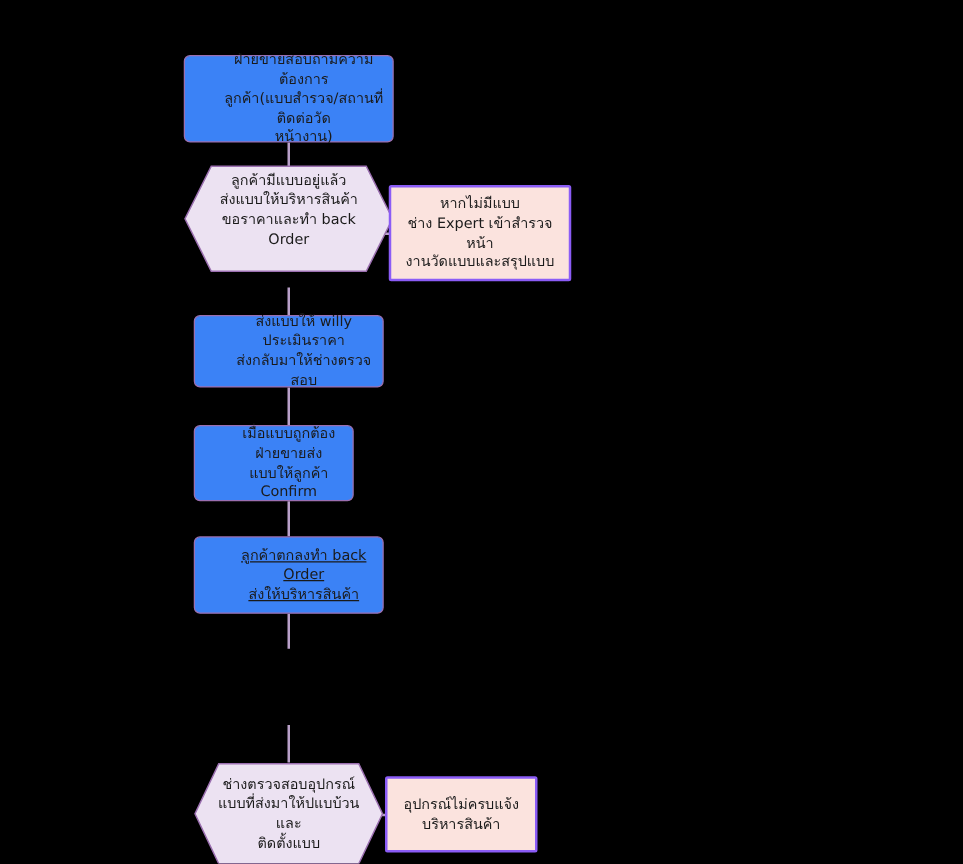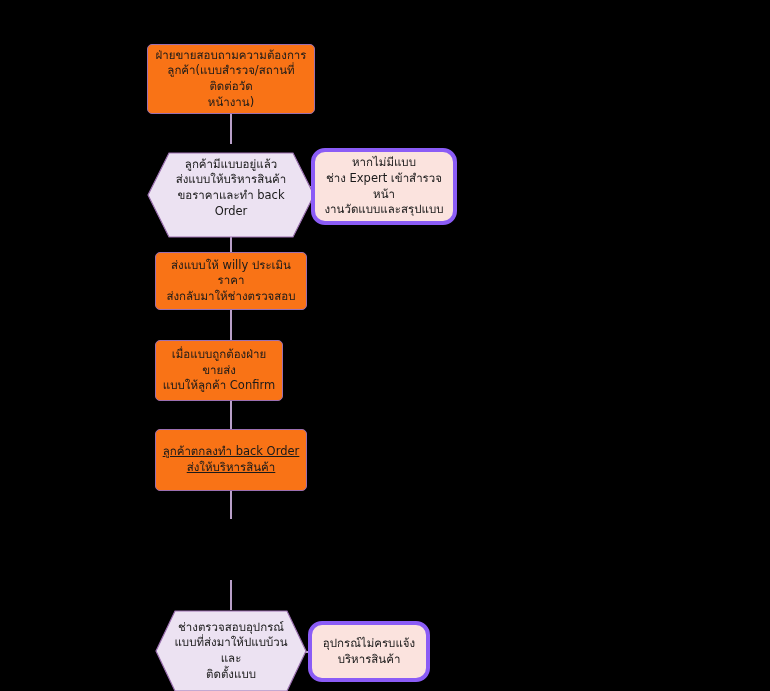--- a/index.html
+++ b/index.html
@@ -24,21 +24,22 @@
     text-align: center;
     color: #1a1a1a;
     font-size: 11.5px;
     line-height: 1.35;
     white-space: pre-line;
     padding: 4px 6px;
   }
   .rect {
     border: 1px solid #9b6fb0;
     border-radius: 5px;
-    background: #f97316;
+    background: #3b82f6;
+    padding-left: 30px;
   }
   .hexwrap {
     position: absolute;
     box-sizing: border-box;
   }
   .hexwrap svg {
     position: absolute;
     left: 0;
     top: 0;
     display: block;
@@ -54,22 +55,22 @@
     justify-content: center;
     text-align: center;
     color: #1a1a1a;
     font-size: 11.5px;
     line-height: 1.35;
     white-space: pre-line;
     padding: 0 16px;
     box-sizing: border-box;
   }
   .pinkbox {
-    border: 4px solid #8b5cf6;
-    border-radius: 14px;
+    border: 2px solid #8b5cf6;
+    border-radius: 2px;
     background: #fbe3de;
   }
   .connector {
     position: absolute;
     background: #b9a0c9;
   }
 </style>
 </head>
 <body>
 
@@ -81,21 +82,21 @@
   <div class="connector" style="left:230px; top:401px; width:2px; height:28px;"></div>
   <div class="connector" style="left:230px; top:491px; width:2px; height:28px;"></div>
   <div class="connector" style="left:230px; top:580px; width:2px; height:30px;"></div>
   <div class="connector" style="left:305px; top:186px; width:12px; height:2px;"></div>
   <div class="connector" style="left:300px; top:651px; width:12px; height:2px;"></div>
 
   <div class="node rect" style="left:147px; top:44px; width:168px; height:70px;">ฝ่ายขายสอบถามความต้องการ
 ลูกค้า(แบบสำรวจ/สถานที่ติดต่อวัด
 หน้างาน)</div>
 
-  <div class="hexwrap" style="left:147px; top:152px; width:168px; height:72px;">
+  <div class="hexwrap" style="left:147px; top:132px; width:168px; height:72px;">
     <svg width="168" height="86" viewBox="0 0 168 86">
       <polygon points="22,1 146,1 167,43 146,85 22,85 1,43" fill="#ece2f2" stroke="#9b6fb0" stroke-width="1.2"></polygon>
     </svg>
     <div class="hexlabel">ลูกค้ามีแบบอยู่แล้ว
 ส่งแบบให้บริหารสินค้า
 ขอราคาและทำ back Order</div>
   </div>
 
   <div class="node pinkbox" style="left:311px; top:148px; width:146px; height:77px;">หากไม่มีแบบ
 ช่าง Expert เข้าสำรวจหน้า

